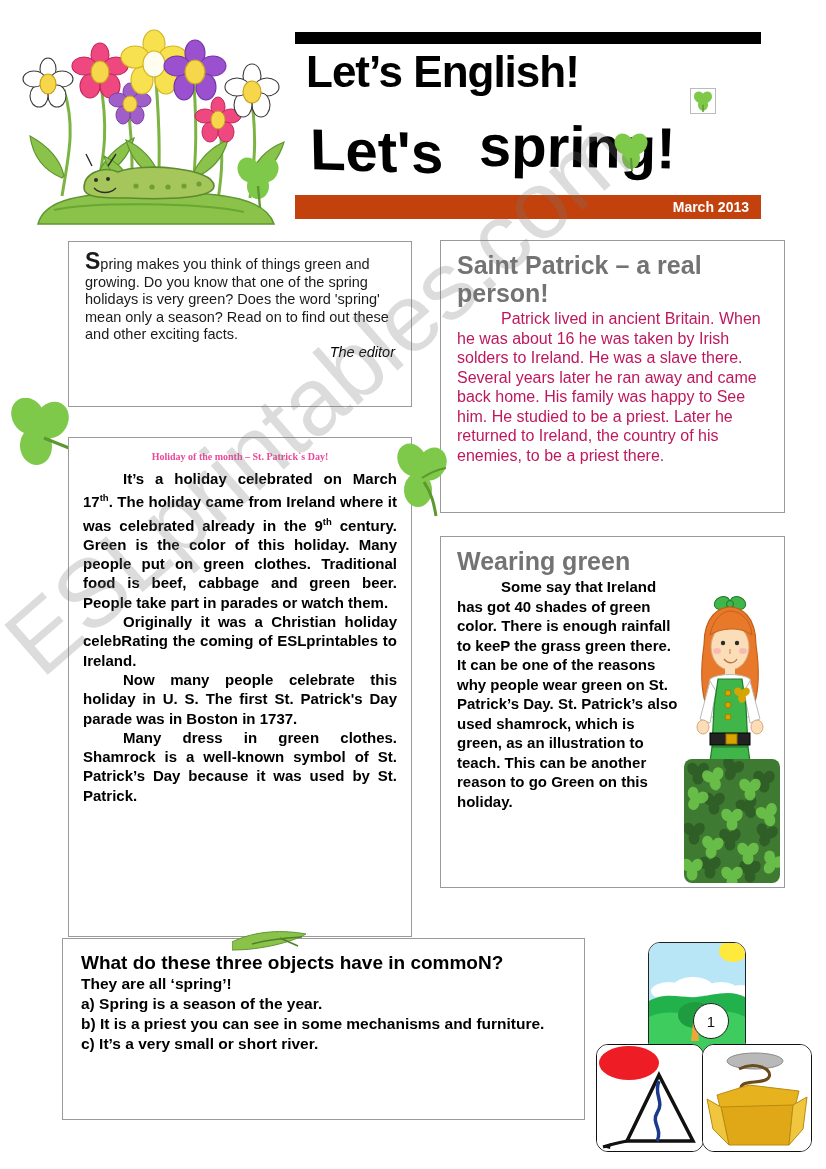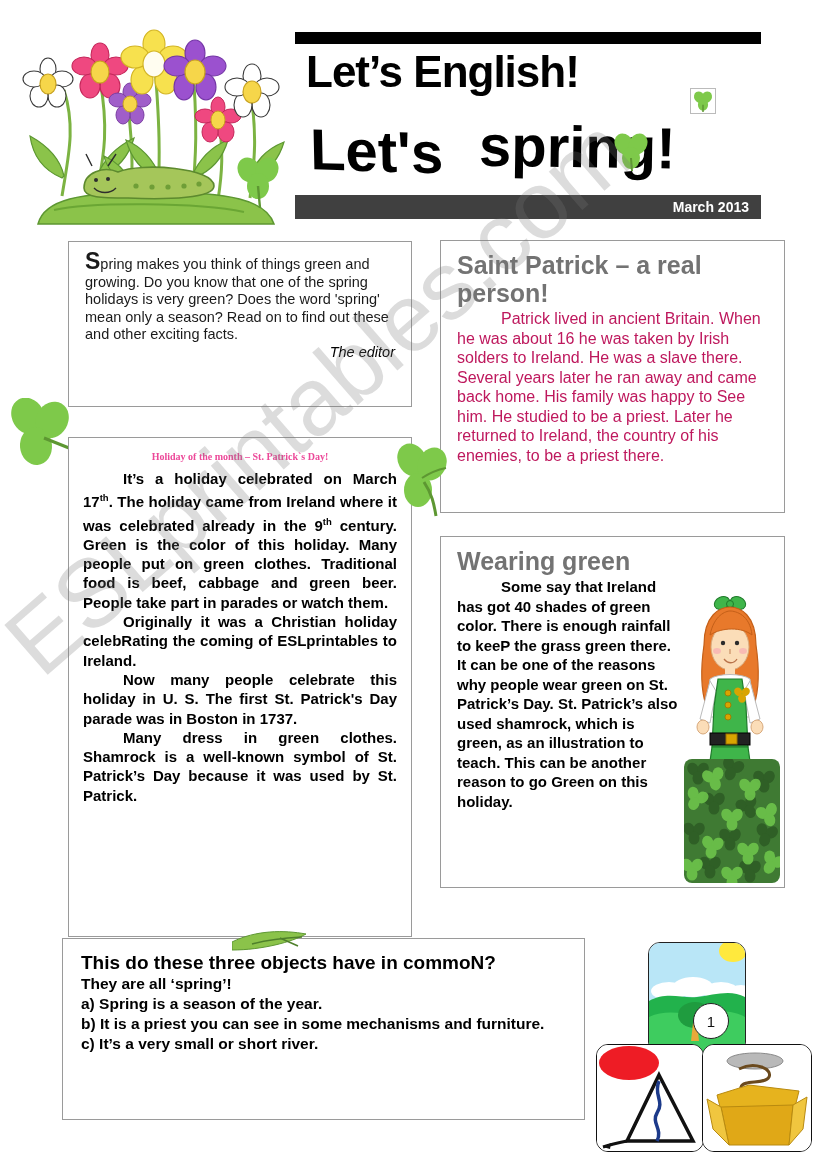--- a/index.html
+++ b/index.html
@@ -55,21 +55,21 @@
   .title2 .lets { display:inline-block; transform: skewY(3deg); }
   .title2 .spring { display:inline-block; transform: rotate(2deg); }
   .clover-small {
     position:absolute; left:400px; top:56px; width:26px; height:26px;
     background:#fff; border:1px solid #bbb;
   }
   .clover-mid {
     position:absolute; left:322px; top:100px; width:38px; height:40px;
   }
   .datebar {
-    position:absolute; left:5px; top:163px; width:466px; height:24px; background:#404040;
+    position:absolute; left:5px; top:163px; width:466px; height:24px; background:#c2410c;
   }
   .datebar span {
     position:absolute; right:12px; top:4px;
     color:#fff; font-size:14px; font-weight:bold;
   }
 
   
   .flowers { position:absolute; left:18px; top:28px; width:272px; height:200px; z-index:2; }
 
   
@@ -423,21 +423,21 @@
             <use href="#sh3" x="8" y="110"></use>
             <use href="#sh3" x="88" y="104" transform="rotate(30 88 104)"></use>
             <use href="#sh3" x="48" y="118"></use>
           </g>
         </g>
       </svg>
     </div>
   </div>
 
   <div class="box box-quiz">
-    <div class="quiz-head">This do these three objects have in commoN?</div>
+    <div class="quiz-head">What do these three objects have in commoN?</div>
     <div class="quiz-line">They are all ‘spring’!</div>
     <div class="quiz-line">a) Spring is a season of the year.</div>
     <div class="quiz-line">b) It is a priest you can see in some mechanisms and furniture.</div>
     <div class="quiz-line">c) It’s a very small or short river.</div>
   </div>
 
   <div class="sham sham-left">
     <svg viewBox="0 0 68 78" width="68" height="78">
       <g fill="#7ec94a">
         <ellipse cx="20" cy="18" rx="16" ry="19" transform="rotate(-30 20 18)"></ellipse>

